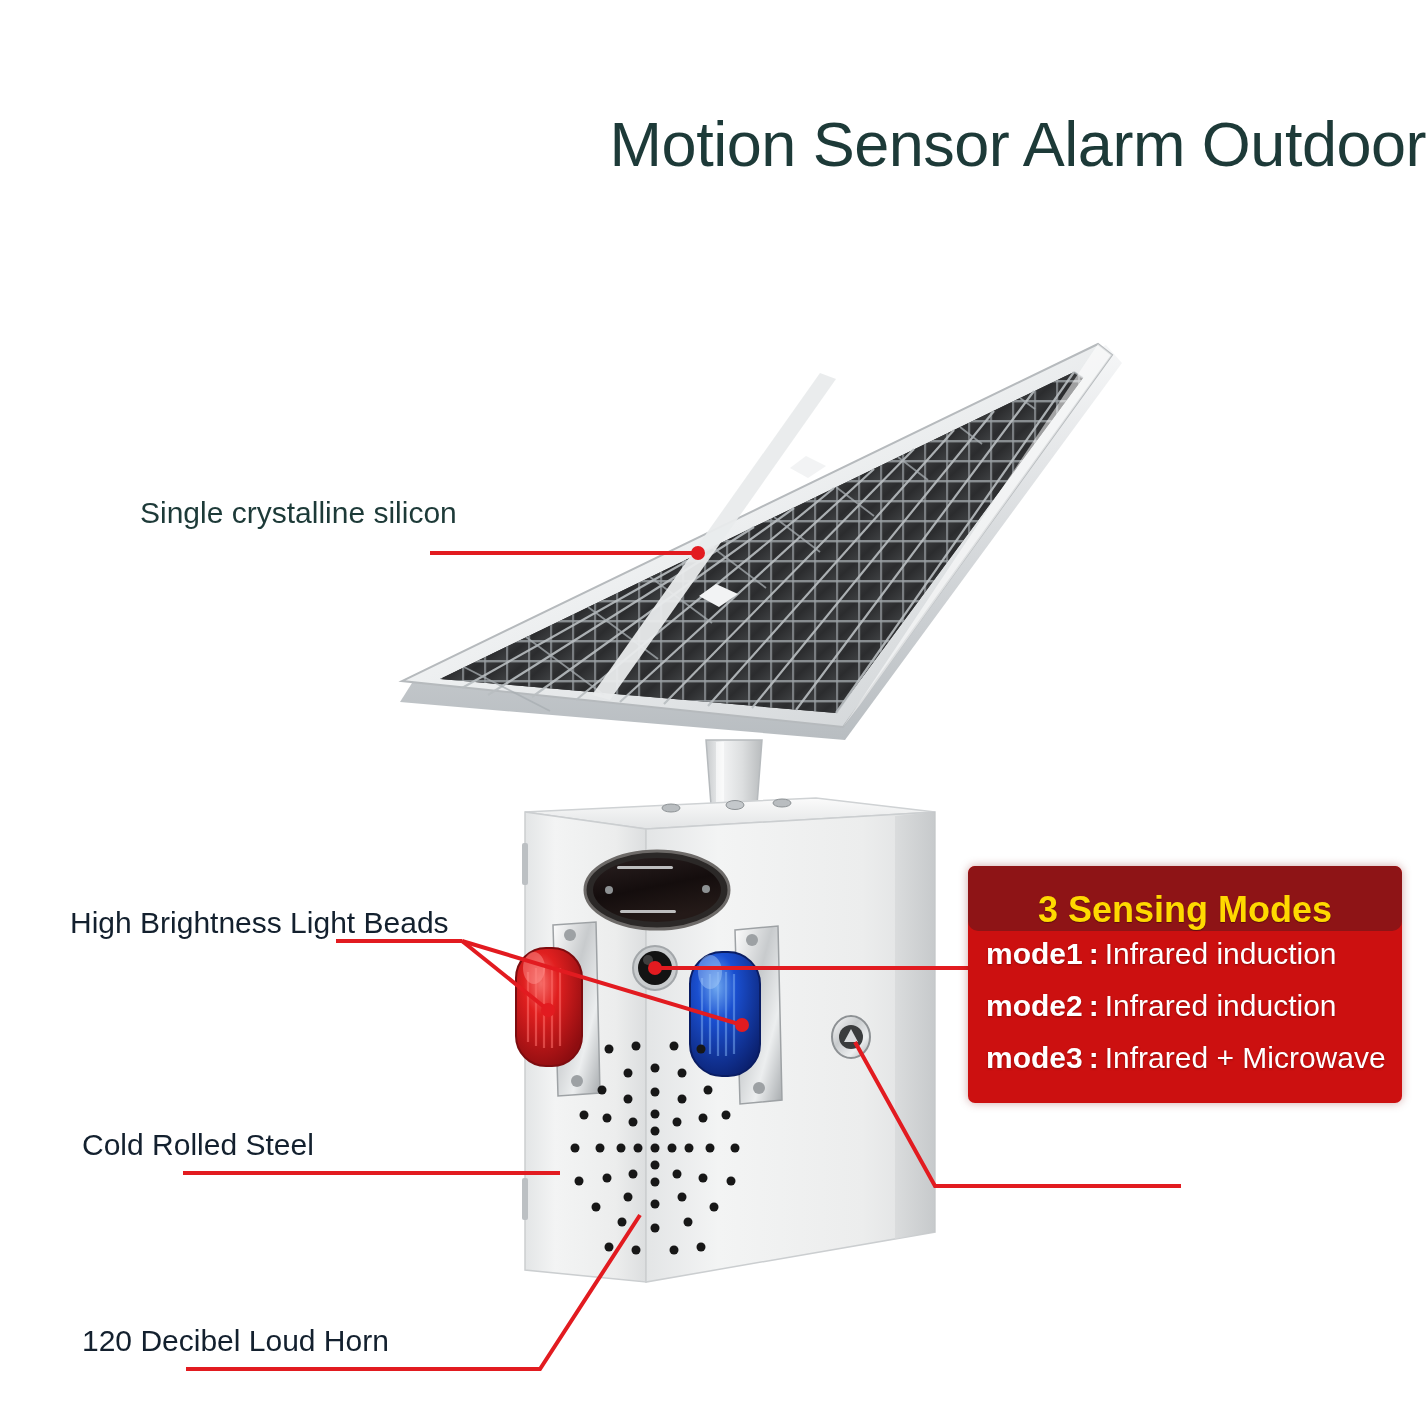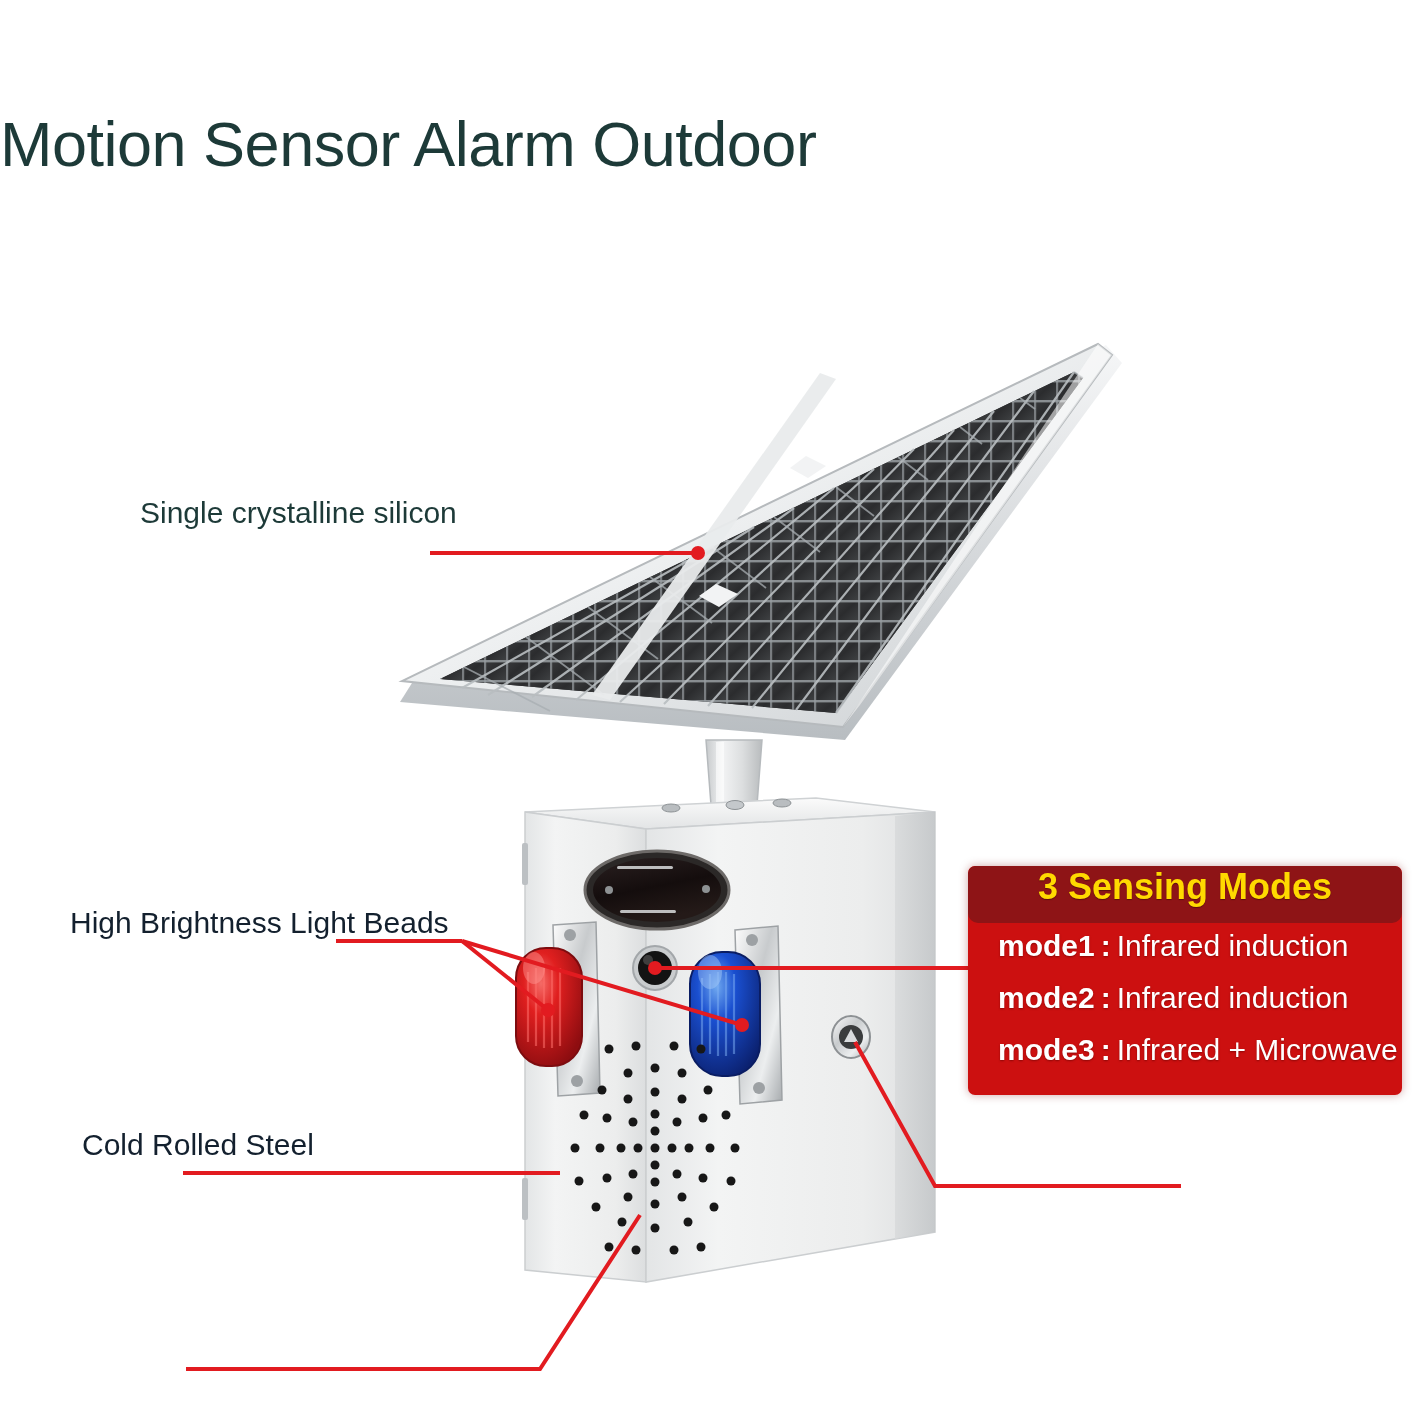--- a/index.html
+++ b/index.html
@@ -17,21 +17,21 @@
     background: #ffffff;
     overflow: hidden;
   }
 
   
   .page-title {
     position: absolute;
     left: 0;
     top: 108px;
     width: 1426px;
-    text-align: left;
+    text-align: right;
     font-size: 63px;
     font-weight: 400;
     letter-spacing: -0.5px;
     color: #1d3a38;
     white-space: nowrap;
   }
 
   
   .callout {
     position: absolute;
@@ -64,36 +64,36 @@
     left: 968px;
     top: 866px;
     width: 434px;
     border-radius: 7px;
     overflow: hidden;
     box-shadow: 0 0 10px rgba(120,0,0,0.35);
     background: #cc1010;
   }
   .badge-header {
     background: #8e1416;
-    height: 57px;
+    height: 65px;
     display: flex;
-    align-items: flex-start;
+    align-items: flex-end;
     justify-content: center;
     border-radius: 7px 7px 10px 10px;
   }
   .badge-header-text {
     color: #ffd900;
     font-size: 36px;
     font-weight: bold;
     letter-spacing: 0px;
     text-shadow: 0 1px 1px rgba(0,0,0,0.35);
     white-space: nowrap;
   }
   .badge-body {
-    padding: 6px 0 10px 16px;
+    padding: 6px 0 10px 4px;
   }
   .badge-row {
     display: flex;
     align-items: baseline;
     padding: 0 0 0 14px;
     height: 52px;
     white-space: nowrap;
   }
   .badge-row-key {
     color: #ffffff;
@@ -401,20 +401,21 @@
 
   <div class="callout teal centered" style="left:140px; top:492px; width:390px;">
     <div>Single crystalline silicon</div>
   </div>
 
 
   <div class="callout" style="left:82px; top:1124px;">Cold Rolled Steel</div>
 
   <div class="callout" style="left:70px; top:902px;">High Brightness Light Beads</div>
 
+  <div class="callout" style="left:82px; top:1320px;">120 Decibel Loud Horn</div>
 
 
   <div class="badge">
     <div class="badge-header">
       <span class="badge-header-text">3 Sensing Modes</span>
     </div>
     <div class="badge-body">
       <div class="badge-row">
         <span class="badge-row-key">mode1</span>
         <span class="badge-row-sep">:</span>

